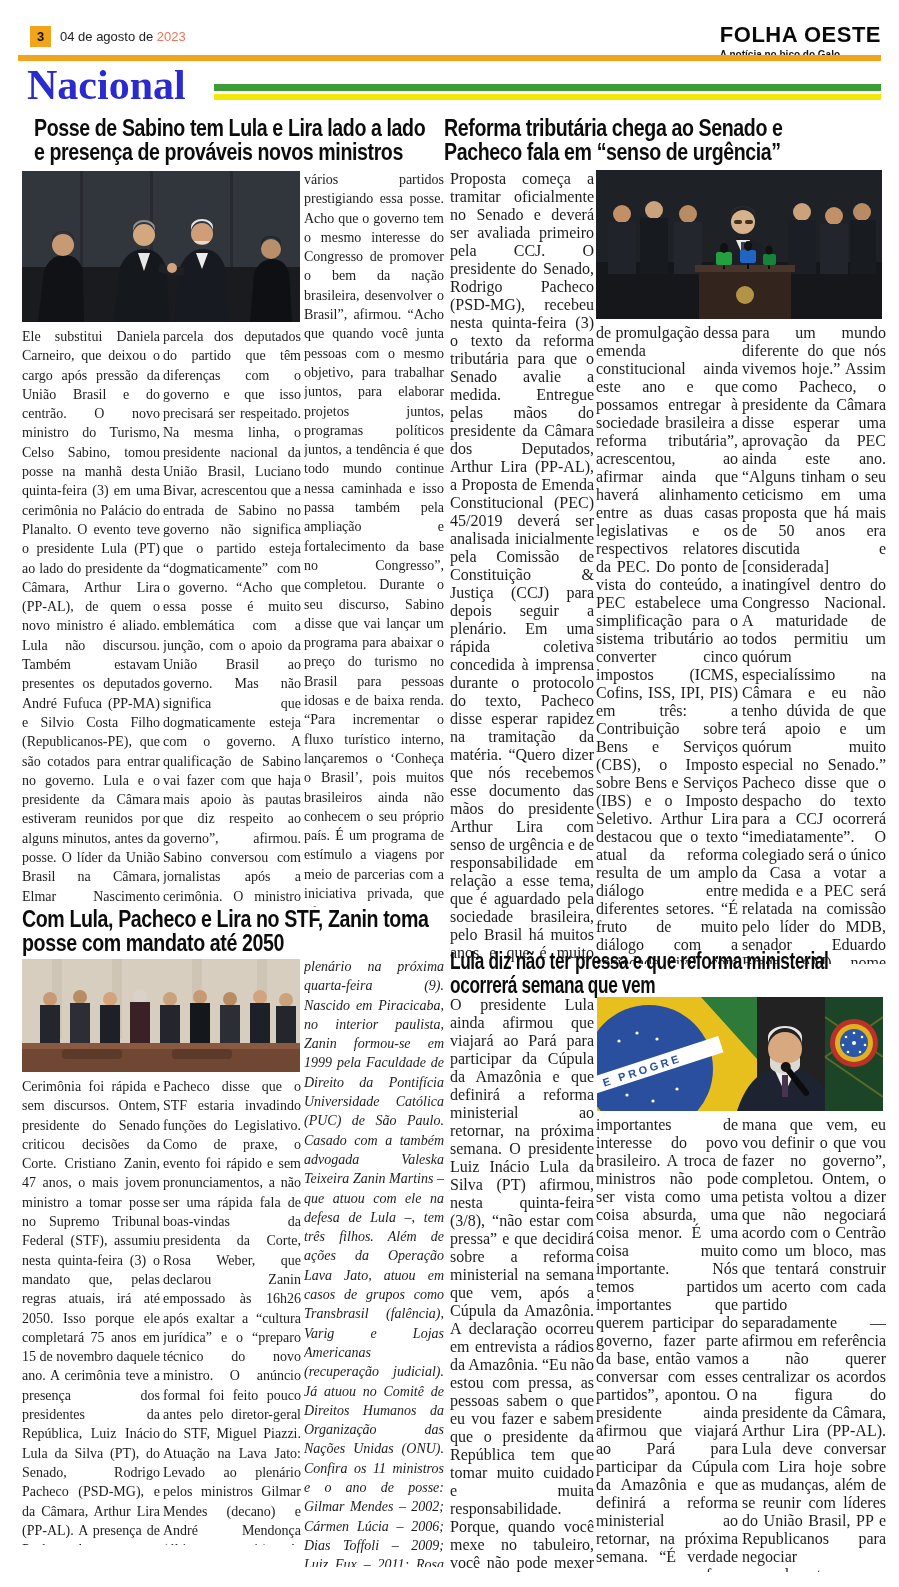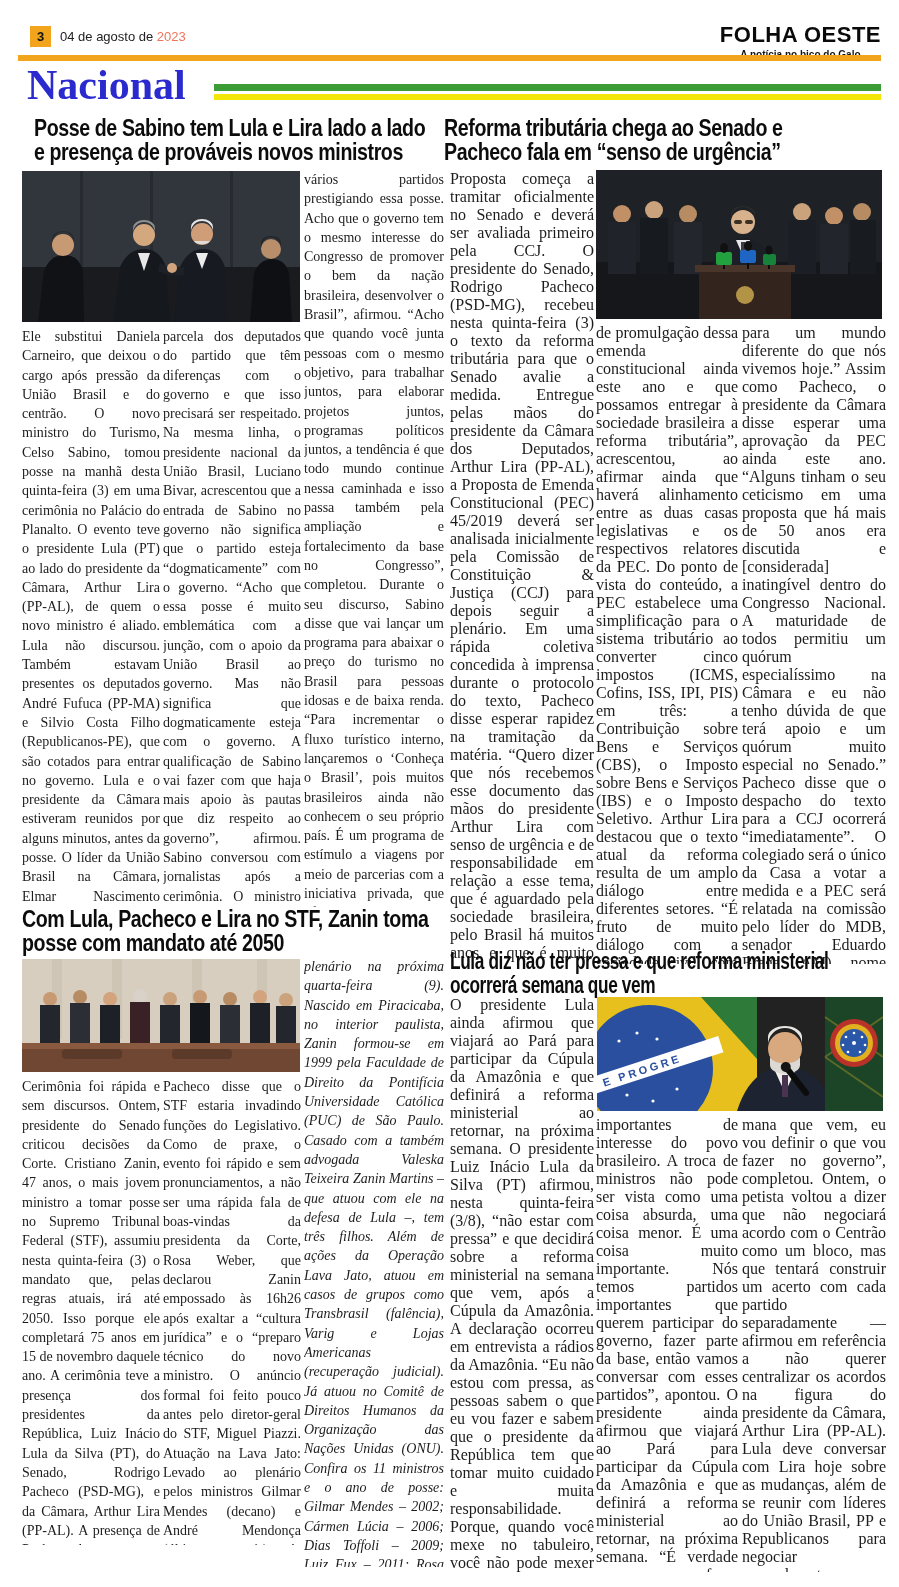--- a/index.html
+++ b/index.html
@@ -4,21 +4,21 @@
 <style>
   html,body{margin:0;padding:0;background:#ffffff;}
   .page{position:relative;width:899px;height:1587px;background:#fff;overflow:hidden;
         font-family:"Liberation Serif",serif;color:#1b1b1b;}
 
   
   .pagenum{position:absolute;left:30px;top:26px;width:21px;height:21px;background:#f2a51c;
            font:bold 13px/21px "Liberation Sans",sans-serif;text-align:center;color:#111;}
   .dateline{position:absolute;left:60px;top:29px;font:13px "Liberation Sans",sans-serif;color:#222;}
   .dateline .yr{color:#f0745c;}
-  .masthead{position:absolute;right:18px;top:22px;text-align:center;}
+  .masthead{position:absolute;right:18px;top:22px;text-align:left;}
   .masthead .mh{font:900 22px "Liberation Sans",sans-serif;letter-spacing:.5px;color:#0a0a0a;}
   .masthead .tg{font:bold 10px "Liberation Sans",sans-serif;color:#111;margin-top:1px;}
   .bar-orange{position:absolute;left:18px;top:55px;width:863px;height:6px;background:#f2a51c;}
   .section-title{position:absolute;left:27px;top:62px;font:bold 42px/46px "Liberation Serif",serif;color:#2a2acf;}
   .rule-green{position:absolute;left:214px;top:84px;width:667px;height:7px;background:#3c9c35;}
   .rule-yellow{position:absolute;left:214px;top:94px;width:667px;height:6px;background:#f3e70a;}
 
   
   .headline{position:absolute;margin:0;color:#0c0c0c;font-family:"Liberation Sans",sans-serif;font-weight:bold;}
   .headline .hl{display:block;white-space:nowrap;font-size:24.5px;line-height:24px;letter-spacing:-.5px;

